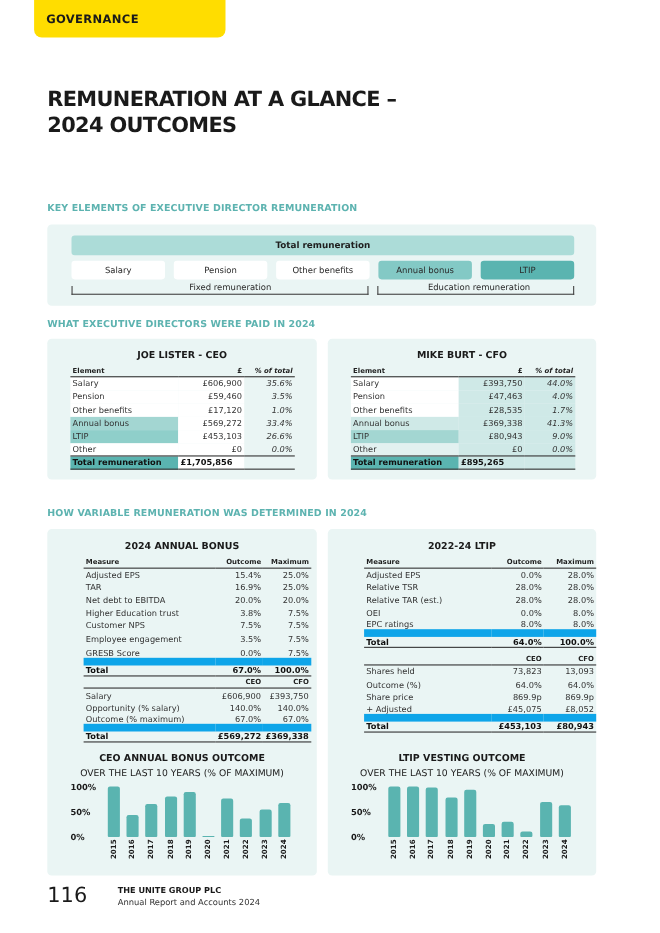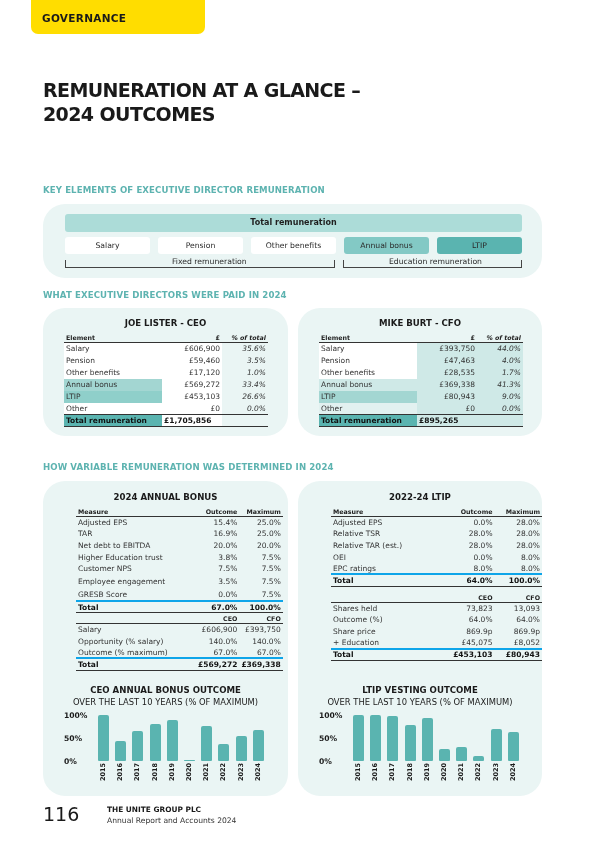--- a/index.html
+++ b/index.html
@@ -1,21 +1,21 @@
 <!DOCTYPE html>
 <html><head>
 <meta charset="utf-8">
 <style>
   * { box-sizing: border-box; margin: 0; padding: 0; }
   body { width: 600px; height: 848px; background: #ffffff; font-family: "DejaVu Sans", sans-serif; color: #1f1f1f; position: relative; overflow: hidden; }
   .tag { position: absolute; left: 31px; top: 0; width: 174px; height: 34px; background: #ffdd00; border-radius: 0 0 7px 7px; }
   .tag span { position: absolute; left: 11px; top: 12px; font-size: 10.5px; font-weight: bold; letter-spacing: 0.3px; color: #1a1a1a; }
   .title { position: absolute; left: 43px; top: 78px; font-size: 19px; font-weight: bold; line-height: 24px; letter-spacing: -0.6px; color: #1a1a1a; width: 400px; }
   .section-head { position: absolute; left: 43px; font-size: 8.6px; font-weight: bold; color: #5db3b0; letter-spacing: 0.1px; }
-  .panel { position: absolute; background: #eaf5f4; border-radius: 22px; }
+  .panel { position: absolute; background: #eaf5f4; border-radius: 4px; }
   .key-panel { left: 43px; top: 204px; width: 499px; height: 74px; }
   .total-bar { position: absolute; left: 22px; top: 10px; width: 457px; height: 18px; background: #acdcd8; border-radius: 3px; font-size: 8px; font-weight: bold; text-align: center; line-height: 18px; }
   .chip { position: absolute; top: 33px; width: 85px; height: 17px; border-radius: 3px; font-size: 7.7px; text-align: center; line-height: 17px; background: #ffffff; color: #2a2a2a; }
   .chip.bonus { background: #83c9c5; }
   .chip.ltip { background: #5ab4b0; }
   .bracket { position: absolute; top: 56px; height: 8px; border-left: 1px solid #444; border-right: 1px solid #444; border-bottom: 1px solid #444; }
   .bracket-label { position: absolute; top: 53px; font-size: 7.7px; background: #eaf5f4; padding: 0 12px; color: #2a2a2a; }
 
   .paid-panel { top: 308px; width: 245px; height: 128px; }
   .paid-left { left: 43px; }
@@ -36,21 +36,21 @@
 
   .var-panel { top: 481px; height: 315px; }
   .var-left { left: 43px; width: 245px; }
   .var-right { left: 298px; width: 244px; }
   table.meas { position: absolute; left: 33px; border-collapse: collapse; font-size: 7.5px; }
   table.meas th { font-size: 6.3px; font-weight: bold; padding: 2px 2px 1px; border-bottom: 1px solid #333; }
   table.meas td { padding: 0 2px; height: 11.6px; color: #333; }
   table.meas .m1 { width: 120px; text-align: left; }
   table.meas .m2 { width: 42px; text-align: right; }
   table.meas .m3 { width: 42px; text-align: right; }
-  table.meas tr.tot td { font-weight: bold; color: #111; border-top: 2px solid #0ea5e9; border-bottom: 1.5px solid #333; }
+  table.meas tr.tot td { font-weight: bold; color: #111; border-top: 7px solid #0ea5e9; border-bottom: 1.5px solid #333; }
   table.meas tr.sub th { border-bottom: 1px solid #333; }
   table.meas tr.sub th.m1 { border-bottom: 1px solid #333; }
 
   .chart-title { position: absolute; left: 0; width: 100%; text-align: center; font-size: 8.6px; font-weight: bold; color: #1a1a1a; }
   .chart-sub { position: absolute; left: 0; width: 100%; text-align: center; font-size: 8.4px; color: #1a1a1a; }
   .chart { position: absolute; left: 0; top: 0; width: 100%; height: 100%; }
   .ylab { position: absolute; font-size: 7.6px; font-weight: bold; color: #1a1a1a; }
   .bar { position: absolute; background: #5ab4b0; border-radius: 2px 2px 1px 1px; width: 11px; }
   .xlab { position: absolute; font-size: 6.5px; font-weight: bold; transform: rotate(-90deg); transform-origin: left top; white-space: nowrap; color: #1a1a1a; }
 
@@ -345,21 +345,21 @@
           <td class="m1">Outcome (%)</td>
           <td class="m2">64.0%</td>
           <td class="m3">64.0%</td>
         </tr>
     <tr>
           <td class="m1" style="height:10px">Share price</td>
           <td class="m2">869.9p</td>
           <td class="m3">869.9p</td>
         </tr>
     <tr>
-          <td class="m1" style="height:10px">+ Education</td>
+          <td class="m1" style="height:10px">+ Adjusted</td>
           <td class="m2">£45,075</td>
           <td class="m3">£8,052</td>
         </tr>
     <tr class="tot">
           <td class="m1">Total</td>
           <td class="m2">£453,103</td>
           <td class="m3">£80,943</td>
         </tr>
   </tbody>
     </table>

